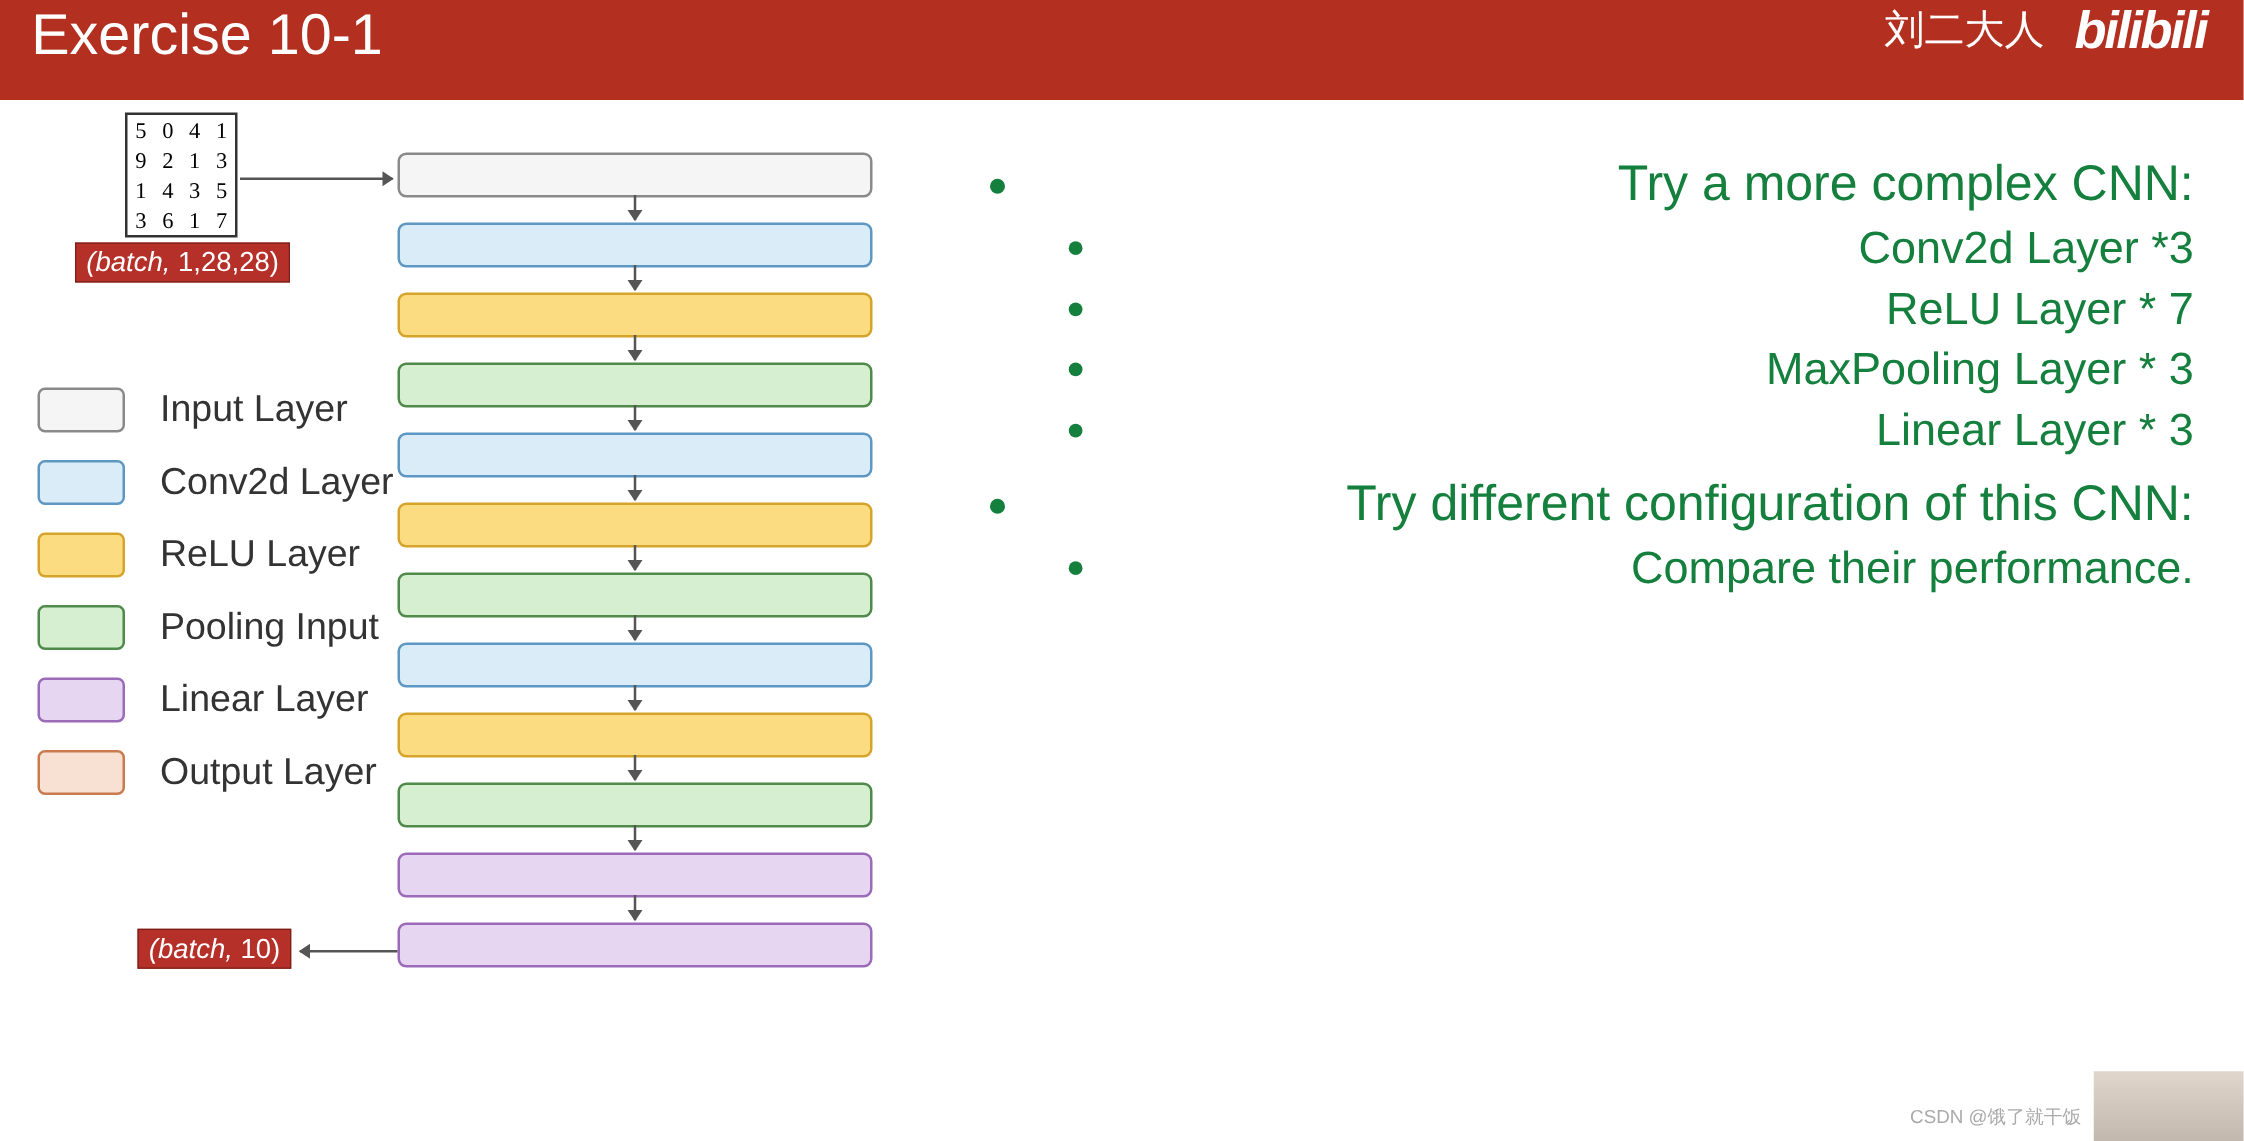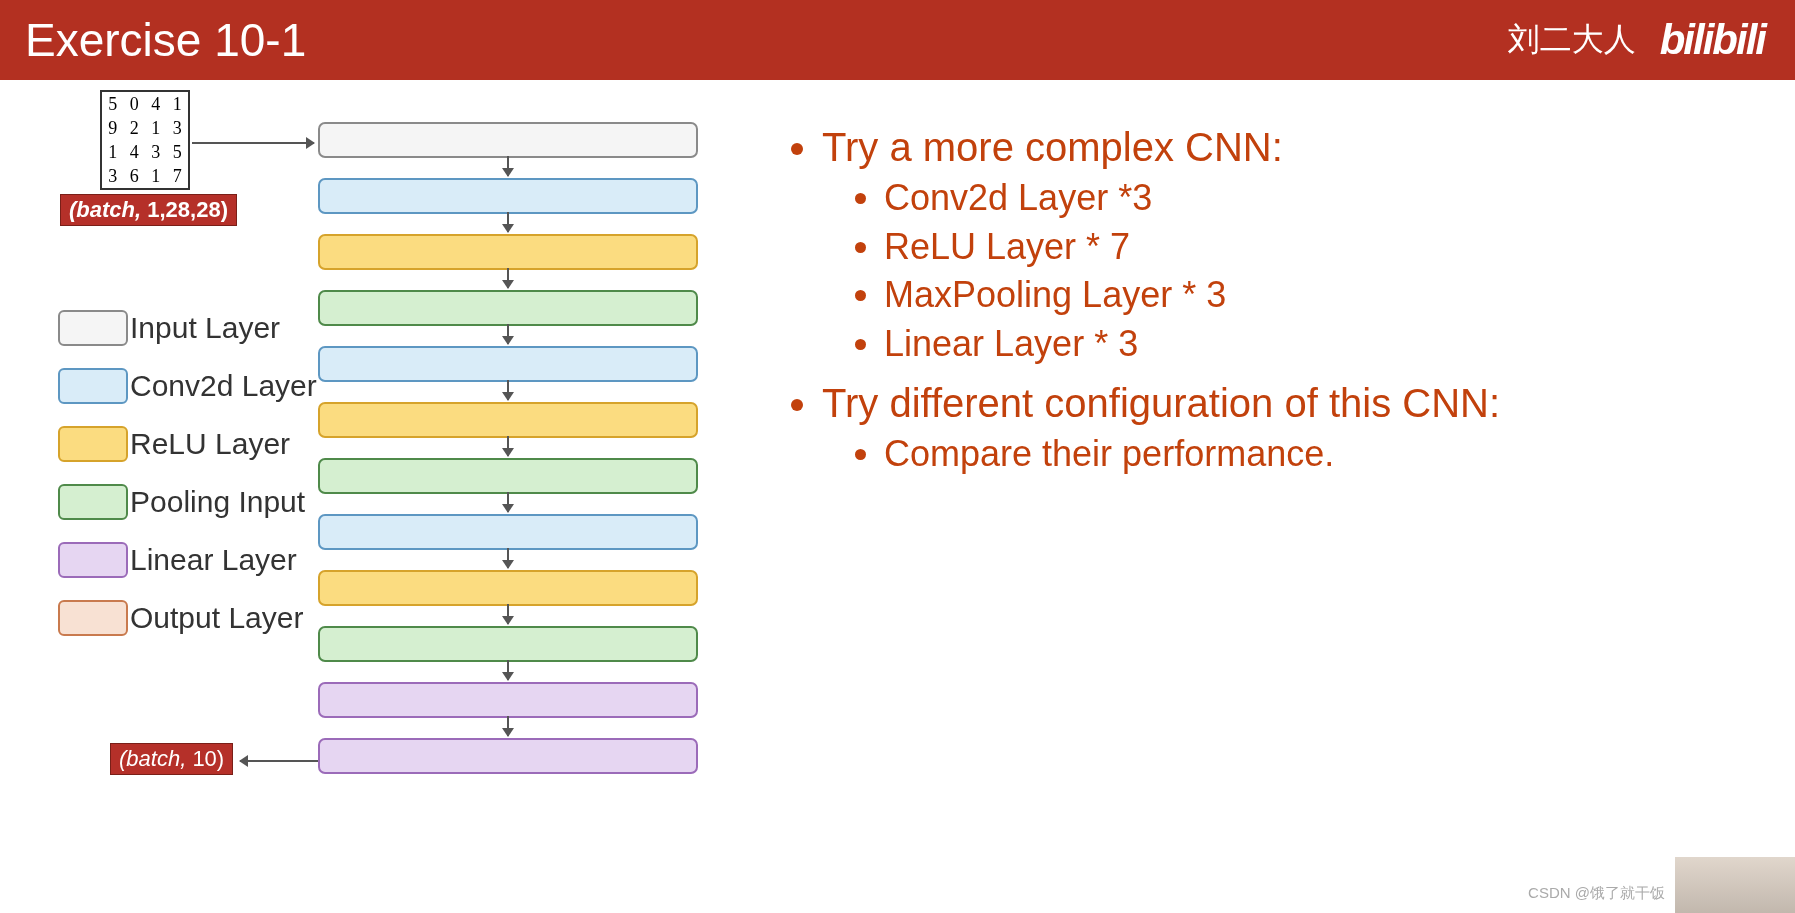--- a/index.html
+++ b/index.html
@@ -9,21 +9,21 @@
     width: 1795px;
     height: 913px;
     overflow: hidden;
     position: relative;
   }
   .header {
     background: #b33021;
     color: #fff;
     height: 80px;
     display: flex;
-    align-items: center;
+    align-items: flex-start;
     justify-content: space-between;
     padding: 0 30px 0 25px;
   }
   .title { font-size: 46px; font-weight: 400; }
   .header-right { display: flex; align-items: center; gap: 24px; }
   .author { font-size: 32px; }
   .bilibili { font-family: Arial; font-size: 42px; font-weight: 900; letter-spacing: -2px; font-style: italic; }
   .content { position: absolute; top: 80px; left: 0; right: 0; bottom: 0; }
 
   
@@ -36,27 +36,27 @@
     font-size: 18px; align-items: center; justify-items: center;
   }
   .shape-label {
     position: absolute;
     background: #b53029; color: #fff;
     font-size: 22px; padding: 2px 8px;
     font-style: italic;
     border: 1px solid #7a1f18;
     white-space: nowrap;
   }
-  .shape-in { left: 60px; top: 114px; font-weight: bold; }
+  .shape-in { left: 60px; top: 114px; }
   .shape-out { left: 110px; top: 663px; }
   .shape-label span { font-style: normal; }
 
   
   .legend { position: absolute; left: 30px; top: 230px; font-size: 30px; color: #333; }
-  .legend-row { display: flex; align-items: center; gap: 2px; margin-bottom: 22px; margin-left: 28px; }
+  .legend-row { display: flex; align-items: center; gap: 28px; margin-bottom: 22px; }
   .legend-swatch { width: 70px; height: 36px; border-radius: 6px; border: 2px solid; }
 
   
   .netcol { position: absolute; left: 318px; top: 42px; width: 380px; }
   .layer { height: 36px; border-radius: 7px; border: 2px solid; margin-bottom: 20px; position: relative; }
   .arrow {
     position: absolute; left: 50%; top: 100%;
     width: 2px; height: 20px; background: #555; transform: translateX(-50%);
   }
   .arrow::after {
@@ -82,21 +82,21 @@
 
   
   .c-input  { background: #f5f5f5; border-color: #8a8a8a; }
   .c-conv   { background: #d9ecf8; border-color: #5d97c2; }
   .c-relu   { background: #fbdc80; border-color: #d6a32b; }
   .c-pool   { background: #d5efd0; border-color: #4f8a4a; }
   .c-linear { background: #e6d6f2; border-color: #9b6bb9; }
   .c-output { background: #f8e1d3; border-color: #c97a4e; }
 
   
-  .bullets { position: absolute; left: 790px; top: 40px; right: 40px; font-size: 40px; color: #c2410c; line-height: 1.35; }
+  .bullets { position: absolute; left: 790px; top: 40px; right: 40px; font-size: 40px; color: #15803d; line-height: 1.35; text-align: right; }
   .ul1 { list-style: disc; padding-left: 32px; }
   .ul2 { list-style: disc; padding-left: 62px; font-size: 36px; }
   .ul1 > li { margin-bottom: 8px; }
 
   .watermark { position: absolute; right: 130px; bottom: 10px; color: #aaa; font-size: 15px; }
   .deskphoto { position: absolute; right: 0; bottom: 0; width: 120px; height: 56px; background: linear-gradient(#cba, #987); opacity: .6; }
 </style>
 </head>
 <body>
 

